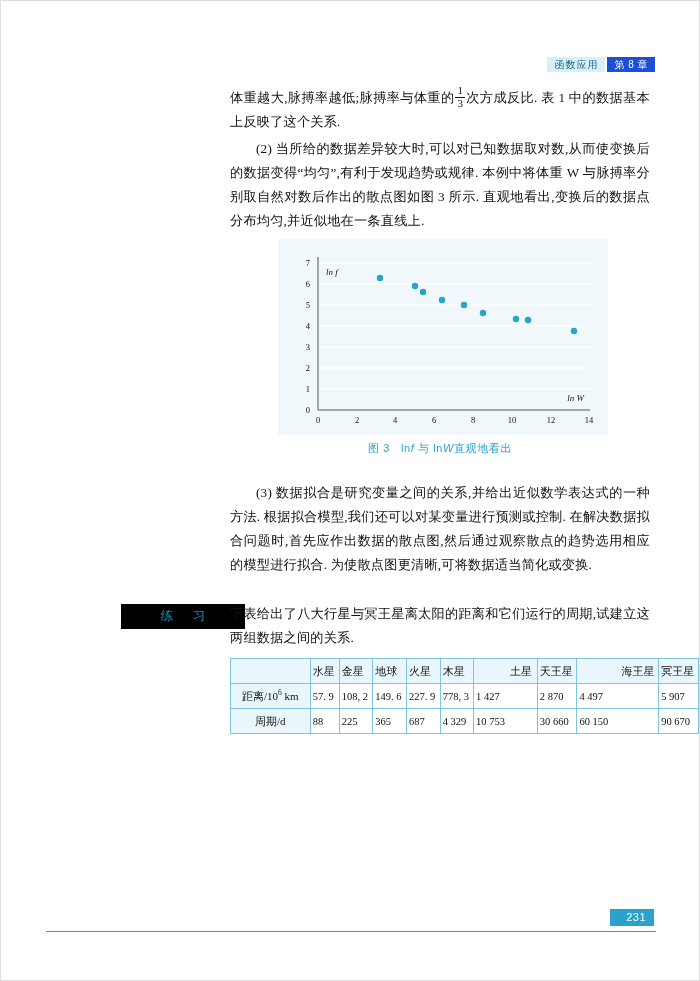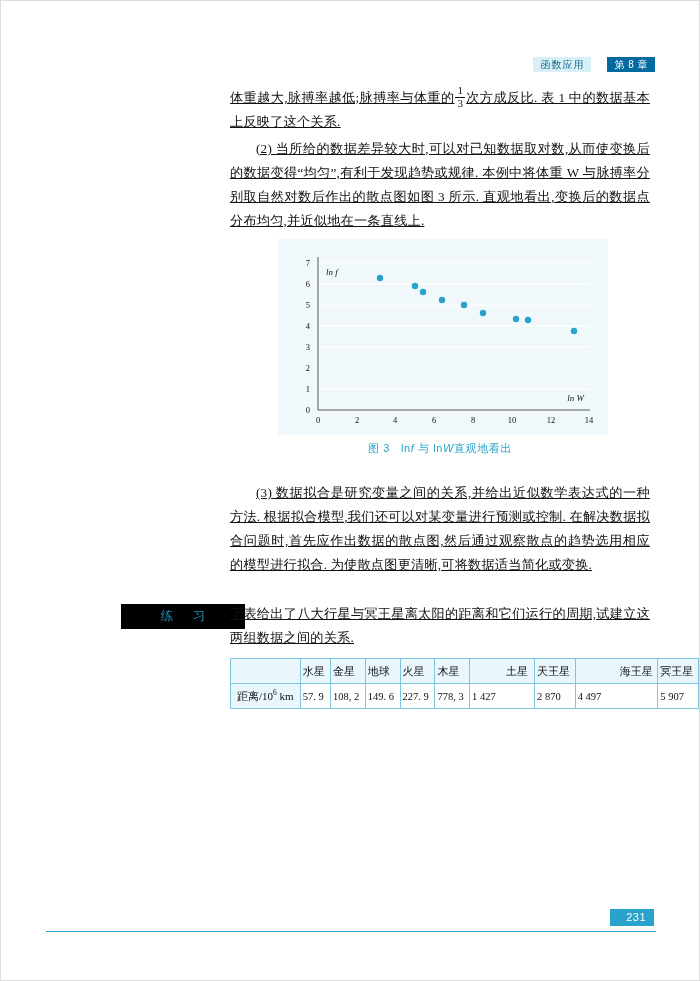--- a/index.html
+++ b/index.html
@@ -35,42 +35,41 @@
     line-height: 15px;
   }
   .header .label {
     background: #d9f0f8;
     color: #156b86;
     padding: 0 7px;
     letter-spacing: 1px;
     font-family: "Liberation Sans", sans-serif;
   }
   .header .chap {
-    background: #0369a1;
+    background: #1d4ed8;
     color: #ffffff;
     padding: 0 7px;
-    margin-left: 16px;
+    margin-left: 2px;
     letter-spacing: 0.5px;
     font-family: "Liberation Sans", sans-serif;
   }
 
   
   .content {
     position: absolute;
     left: 229px;
     top: 84px;
     width: 420px;
   }
   p.body {
     margin: 0 0 3px 0;
     font-size: 13.2px;
     line-height: 24px;
     text-align: justify;
     letter-spacing: 0.2px;
-    text-decoration: underline;
   }
   p.indent { text-indent: 26px; }
   .frac {
     display: inline-block;
     vertical-align: -0.45em;
     text-align: center;
     font-size: 11px;
     line-height: 1.05;
     margin: 0 1px;
   }
@@ -141,21 +140,21 @@
   table.data thead th {
     background: #e9f6fb;
     font-weight: normal;
     font-size: 11px;
   }
   table.data tbody th {
     background: #e9f6fb;
     font-weight: normal;
     text-align: center;
     font-size: 11px;
-    padding: 3px 5px;
+    padding: 3px 11px;
   }
   table.data td { background: #ffffff; }
   .sup { font-size: 7.5px; vertical-align: super; }
 
   
   .rule {
     position: absolute;
     left: 45px;
     top: 930px;
     width: 610px;
@@ -296,19 +295,31 @@
         <td>57. 9</td>
         <td>108, 2</td>
         <td>149. 6</td>
         <td>227. 9</td>
         <td>778, 3</td>
         <td>1 427</td>
         <td>2 870</td>
         <td>4 497</td>
         <td>5 907</td>
       </tr>
+      <tr>
+        <th><span>周期/d</span></th>
+        <td>88</td>
+        <td>225</td>
+        <td>365</td>
+        <td>687</td>
+        <td>4 329</td>
+        <td>10 753</td>
+        <td>30 660</td>
+        <td>60 150</td>
+        <td>90 670</td>
+      </tr>
     </tbody>
   </table>
 
   <div class="rule"></div>
   <div class="pagenum">231</div>
 
 </div>
 
 </body></html>

